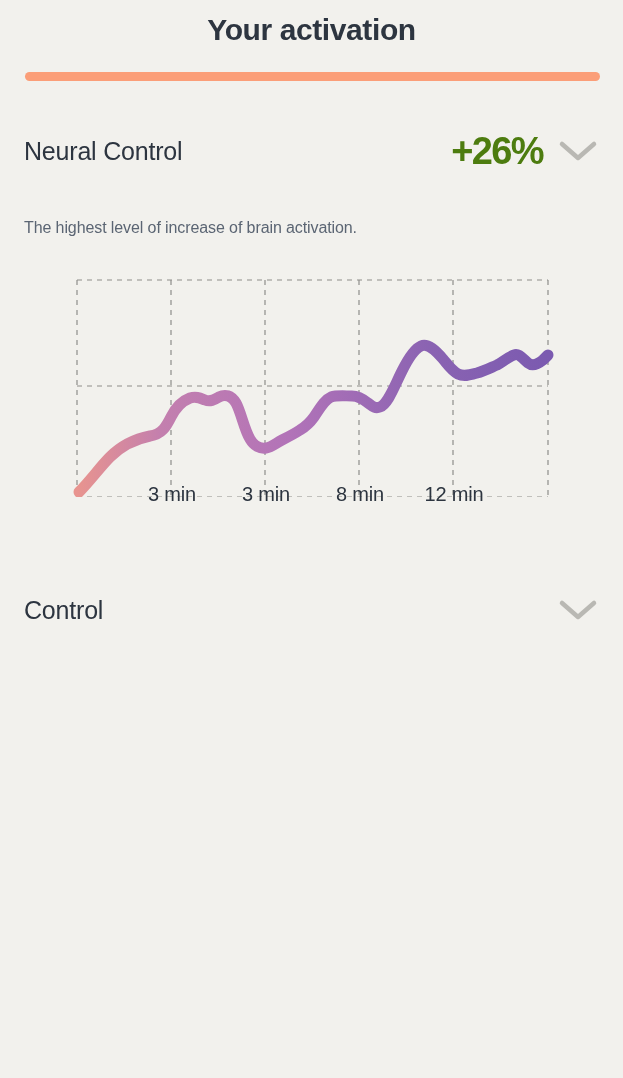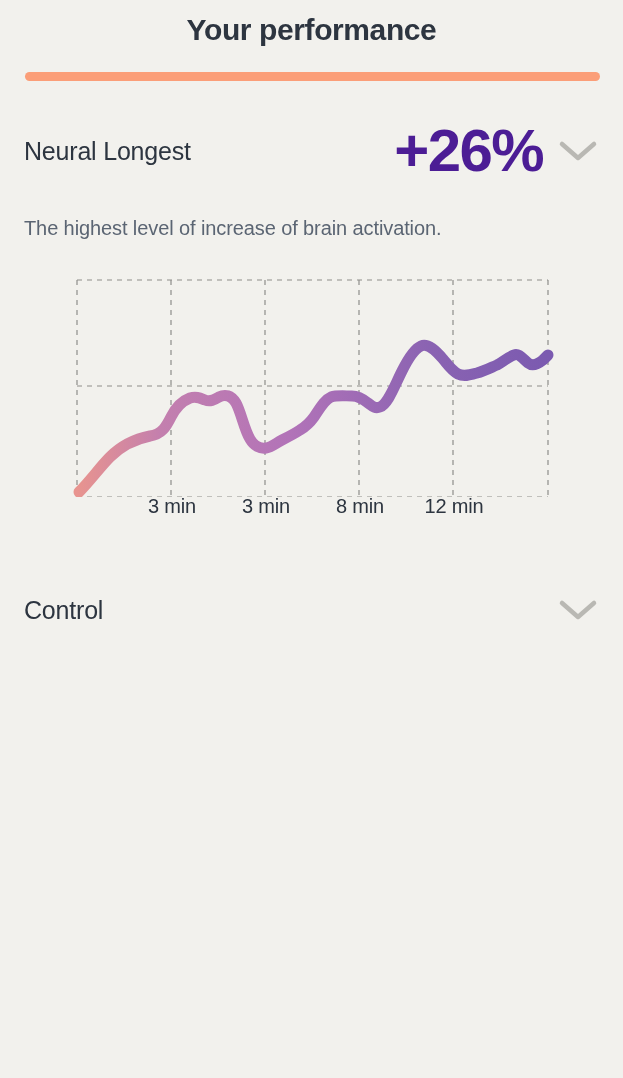--- a/index.html
+++ b/index.html
@@ -51,55 +51,55 @@
     color: #2d3540;
     letter-spacing: -0.2px;
     white-space: nowrap;
   }
   .metric-right {
     display: flex;
     align-items: center;
     gap: 14px;
   }
   .metric-value {
-    font-size: 60px;
+    font-size: 38px;
     font-weight: bold;
-    color: #4c1d95;
+    color: #4d7c0f;
     letter-spacing: -1.6px;
     line-height: 50px;
     white-space: nowrap;
   }
   .chevron {
     width: 42px;
     height: 26px;
     flex: 0 0 auto;
     display: block;
   }
   .metric-desc {
-    font-size: 20px;
+    font-size: 16px;
     line-height: 34px;
     color: #5b6573;
     letter-spacing: -0.1px;
     margin: 0;
     max-width: 570px;
   }
 
   
   .chart-wrap {
     position: relative;
     margin-top: 22px;
     height: 255px;
   }
   .chart-svg {
     display: block;
   }
   .tick-labels {
     position: absolute;
     left: 0;
-    top: 228px;
+    top: 216px;
     width: 500px;
     height: 28px;
   }
   .tick {
     position: absolute;
     transform: translateX(-50%);
     font-size: 20px;
     color: #2d3540;
     letter-spacing: -0.2px;
     white-space: nowrap;
@@ -109,29 +109,29 @@
   .gap-neural { height: 30px; }
   .gap-after-chart { height: 58px; }
   .gap-control { height: 36px; }
   .gap-after-control { height: 84px; }
   .gap-resilience { height: 32px; }
   .top-gap { height: 40px; }
 </style>
 </head>
 <body>
 
-<h1 class="page-title">Your performance</h1>
+<h1 class="page-title">Your activation</h1>
 
 <div class="accent-bar"></div>
 
 <div class="top-gap"></div>
 
 <section class="metric">
   <div class="metric-row">
-    <span class="metric-label">Neural Longest</span>
+    <span class="metric-label">Neural Control</span>
     <span class="metric-right">
       <span class="metric-value">+26%</span>
       <svg class="chevron" viewBox="0 0 42 26">
         <path d="M5 6 L21 20 L37 6" fill="none" stroke="#b9b8b3" stroke-width="4.5" stroke-linecap="round" stroke-linejoin="round"></path>
       </svg>
     </span>
   </div>
 
   <div class="gap-neural"></div>
 

